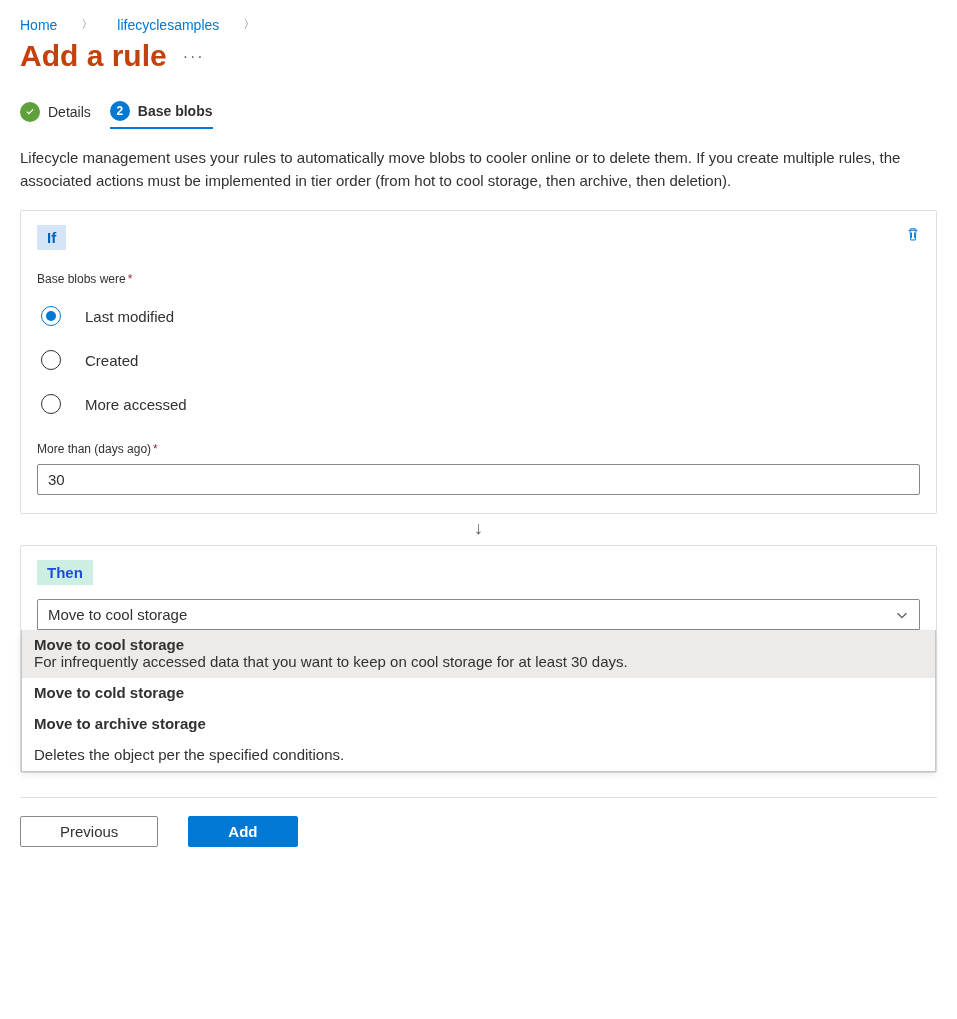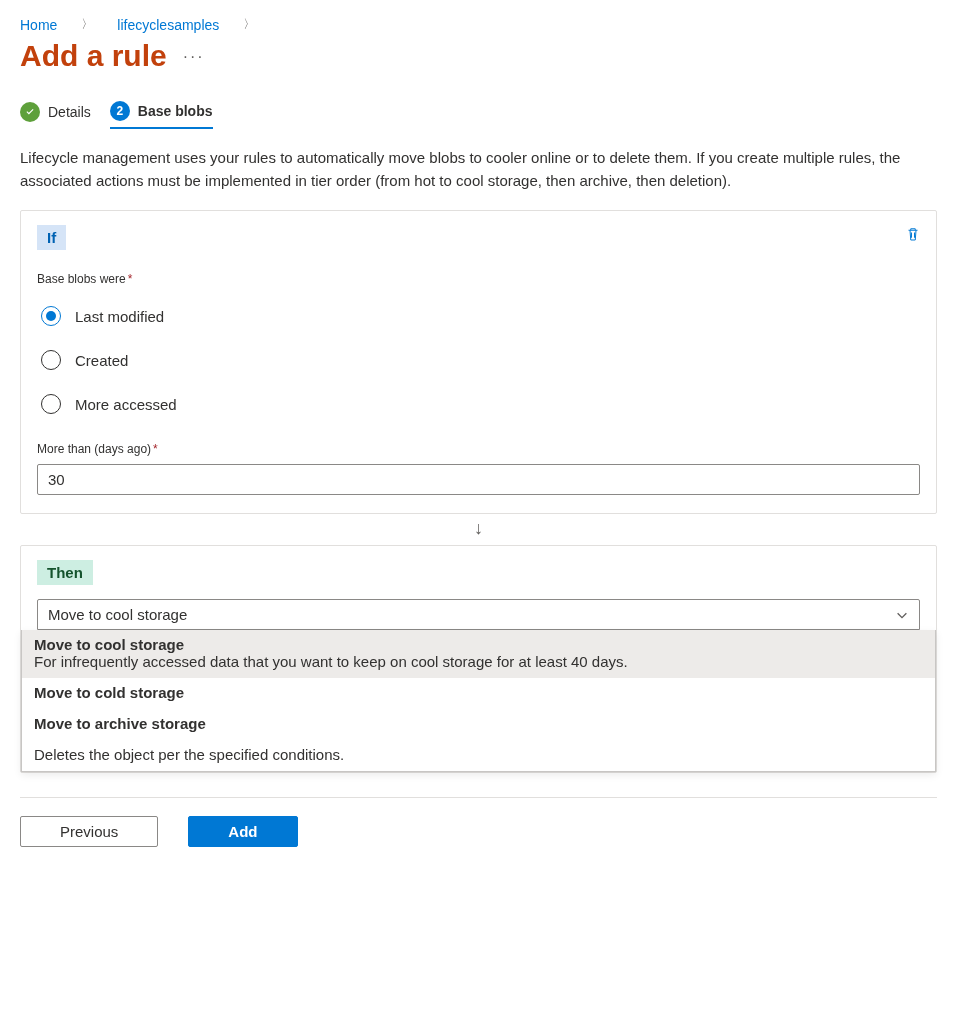--- a/index.html
+++ b/index.html
@@ -40,29 +40,29 @@
   .badge-check svg { width:12px; height:12px; fill:#fff; }
   .badge-num { background:#0078d4; }
   .desc { font-size:15px; line-height:1.5; color:#323130; margin-bottom:18px; }
   .card {
     border:1px solid #e1dfdd; border-radius:2px; padding:14px 16px 18px 16px; position:relative;
   }
   .kw {
     display:inline-block; padding:4px 10px; font-weight:600; font-size:15px; border-radius:0;
   }
   .kw-if { background:#d5e4f7; color:#0062b3; }
-  .kw-then { background:#cdeee2; color:#14532d; }
+  .kw-then { background:#cdeee2; color:#1d4ed8; }
   .delete-icon {
     position:absolute; top:14px; right:14px; width:18px; height:18px; cursor:pointer;
   }
   .delete-icon svg { stroke:#0078d4; fill:none; stroke-width:1.3; }
   .field-label { margin-top:22px; font-size:12px; }
   .req { color:#a4262c; margin-left:2px; }
   .radio-group { display:flex; flex-direction:column; gap:24px; margin-top:20px; margin-left:4px;}
-  .radio-row { display:flex; align-items:center; gap:14px; cursor:pointer; }
+  .radio-row { display:flex; align-items:center; gap:24px; cursor:pointer; }
   .radio-outer {
     width:20px; height:20px; border:1px solid #323130; border-radius:50%; display:flex; align-items:center; justify-content:center;
   }
   .radio-row.selected .radio-outer { border-color:#0078d4; }
   .radio-inner { width:10px; height:10px; border-radius:50%; background:#0078d4; display:none; }
   .radio-row.selected .radio-inner { display:block; }
   .radio-label { font-size:15px; }
   .text-input {
     width:100%; border:1px solid #8a8886; border-radius:2px; padding:6px 10px; font-size:15px; margin-top:8px;
     font-family:inherit; color:#323130;
@@ -166,21 +166,21 @@
     <span class="chev-down">
       <svg viewBox="0 0 16 16">
           <path d="M3 6l5 5 5-5"></path>
         </svg>
     </span>
   </div>
 
   <div class="dropdown-list" style="margin:0 -16px">
     <div class="dd-item selected">
       <div class="dd-title">Move to cool storage</div>
-      <div class="dd-desc">For infrequently accessed data that you want to keep on cool storage for at least 40 days.</div>
+      <div class="dd-desc">For infrequently accessed data that you want to keep on cool storage for at least 30 days.</div>
     </div>
     <div class="dd-item">
       <div class="dd-title">Move to cold storage</div>
     </div>
     <div class="dd-item">
       <div class="dd-title">Move to archive storage</div>
     </div>
     <div class="dd-item">
       <div class="dd-desc">Deletes the object per the specified conditions.</div>
     </div>

